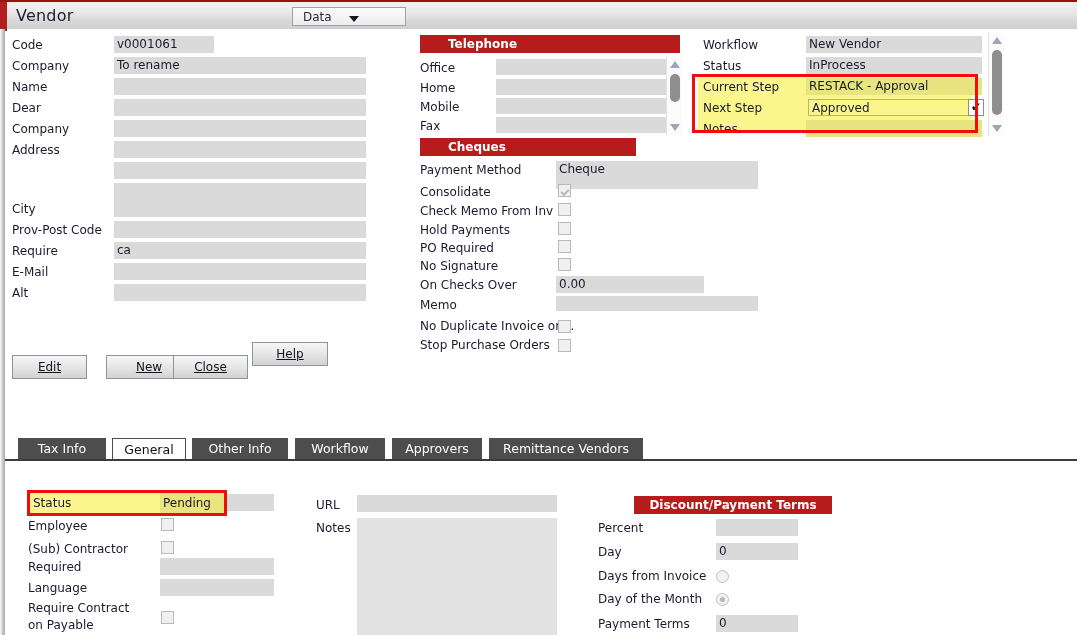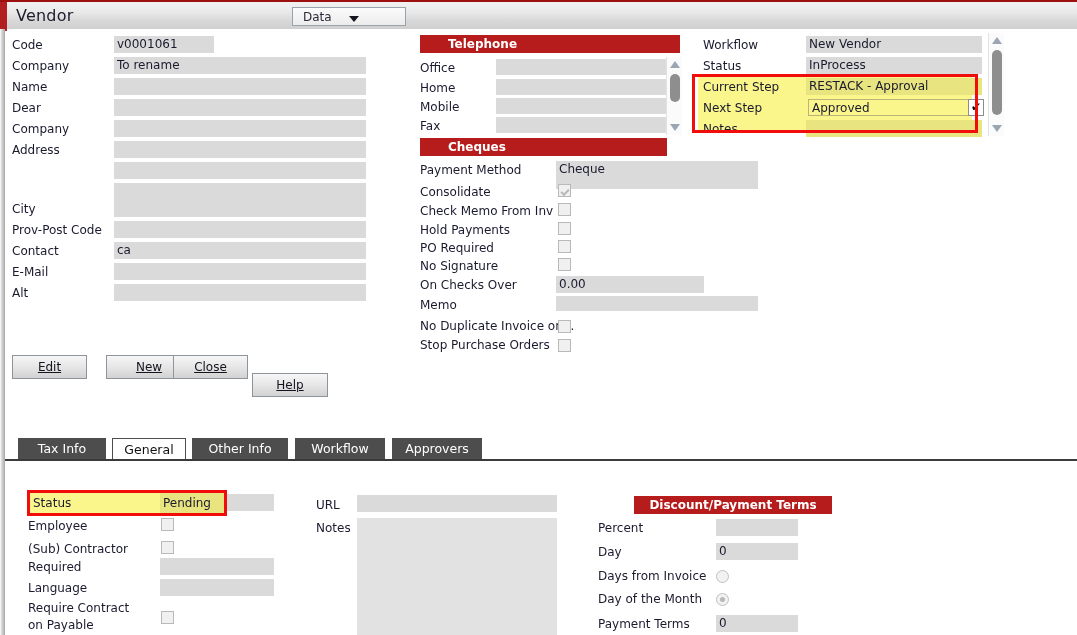--- a/index.html
+++ b/index.html
@@ -254,51 +254,51 @@
     <div class="lbl" style="left:12px; top:122px;">Company</div>
     <div class="field" style="left:114px; top:120px; width:252px; height:17px;"></div>
     <div class="lbl" style="left:12px; top:143px;">Address</div>
     <div class="field" style="left:114px; top:141px; width:252px; height:17px;"></div>
     <div class="field" style="left:114px; top:162px; width:252px; height:17px;"></div>
     <div class="field" style="left:114px; top:183px; width:252px; height:17px;"></div>
     <div class="lbl" style="left:12px; top:202px;">City</div>
     <div class="field" style="left:114px; top:200px; width:252px; height:17px;"></div>
     <div class="lbl" style="left:12px; top:223px;">Prov-Post Code</div>
     <div class="field" style="left:114px; top:221px; width:252px; height:17px;"></div>
-    <div class="lbl" style="left:12px; top:244px;">Contact</div>
+    <div class="lbl" style="left:12px; top:244px;">Require</div>
     <div class="field" style="left:114px; top:242px; width:252px; height:17px;">ca</div>
     <div class="lbl" style="left:12px; top:265px;">E-Mail</div>
     <div class="field" style="left:114px; top:263px; width:252px; height:17px;"></div>
     <div class="lbl" style="left:12px; top:286px;">Alt</div>
     <div class="field" style="left:114px; top:284px; width:252px; height:17px;"></div>
   </div>
 
 <div class="btn" style="left:12px; top:355px; width:75px;"><u>Edit</u></div>
 <div class="btn" style="left:106px; top:355px; width:86px;"><u>New</u></div>
 <div class="btn" style="left:173px; top:355px; width:75px;"><u>Close</u></div>
-<div class="btn" style="left:252px; top:373px; width:76px;"><u>Help</u></div>
+<div class="btn" style="left:252px; top:342px; width:76px;"><u>Help</u></div>
 
 <div class="sect-hdr leftish" style="left:420px; top:35px; width:260px;">Telephone</div>
 <div id="telephone-rows">
     <div class="lbl" style="left:420px; top:61px;">Office</div>
     <div class="field" style="left:496px; top:59px; width:170px; height:16px;"></div>
     <div class="lbl" style="left:420px; top:81px;">Home</div>
     <div class="field" style="left:496px; top:79px; width:170px; height:16px;"></div>
     <div class="lbl" style="left:420px; top:100px;">Mobile</div>
     <div class="field" style="left:496px; top:98px; width:170px; height:16px;"></div>
     <div class="lbl" style="left:420px; top:119px;">Fax</div>
     <div class="field" style="left:496px; top:117px; width:170px; height:16px;"></div>
   </div>
 <div class="vscroll" style="left:666px; top:57px; height:78px;">
   <span class="up"></span>
   <span class="thumb" style="top:17px; height:28px;"></span>
   <span class="down"></span>
 </div>
 
-<div class="sect-hdr leftish" style="left:420px; top:138px; width:247px;">Cheques</div>
+<div class="sect-hdr leftish" style="left:420px; top:138px; width:216px;">Cheques</div>
 <div id="cheques-body">
     <div class="lbl" style="left:420px; top:163px;">Payment Method</div>
     <div class="field" style="left:556px; top:161px; width:202px; height:28px;">Cheque</div>
     <div class="lbl" style="left:420px; top:185px;">Consolidate</div>
     <div class="chk checked" style="left:558px; top:184px;"></div>
     <div class="lbl" style="left:420px; top:204px;">Check Memo From Inv</div>
     <div class="chk" style="left:558px; top:203px;"></div>
     <div class="lbl" style="left:420px; top:223px;">Hold Payments</div>
     <div class="chk" style="left:558px; top:222px;"></div>
     <div class="lbl" style="left:420px; top:241px;">PO Required</div>
@@ -335,20 +335,21 @@
   <span class="thumb" style="top:17px; height:65px;"></span>
   <span class="down"></span>
 </div>
 
 <div class="tabstrip" id="tabstrip">
     <div class="tab" style="left:12px; width:90px;">Tax Info</div>
     <div class="tab active" style="left:107px; width:74px;">General</div>
     <div class="tab" style="left:186px; width:98px;">Other Info</div>
     <div class="tab" style="left:289px; width:92px;">Workflow</div>
     <div class="tab" style="left:386px; width:92px;">Approvers</div>
+    <div class="tab" style="left:483px; width:156px;">Remittance Vendors</div>
   </div>
 <div class="tab-underline"></div>
 
 <div id="general-body">
     <div class="field" style="left:160px; top:494px; width:114px; height:17px;"></div>
     <div class="yellowfill" style="left:30px; top:493px; width:196px; height:20px;"></div>
     <div class="yellowfill dark" style="left:160px; top:493px; width:66px; height:20px;"></div>
     <div class="lbl" style="left:33px; top:496px;">Status</div>
     <div class="lbl" style="left:163px; top:496px;">Pending</div>
     <div class="redbox" style="left:27px; top:490px; width:200px; height:26px;"></div>

